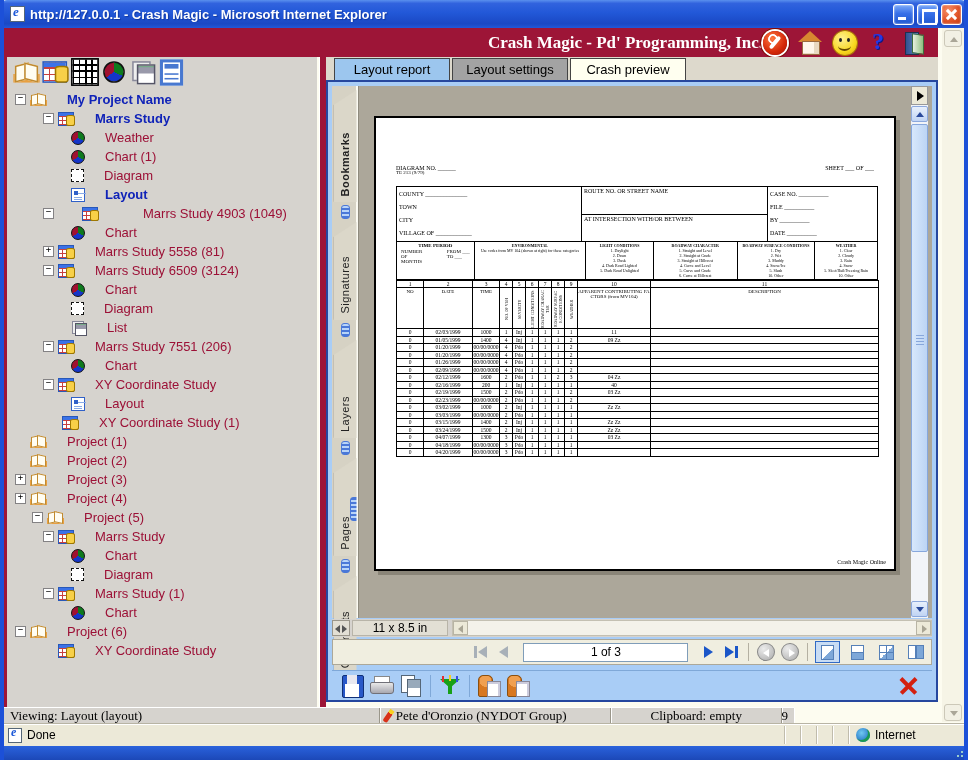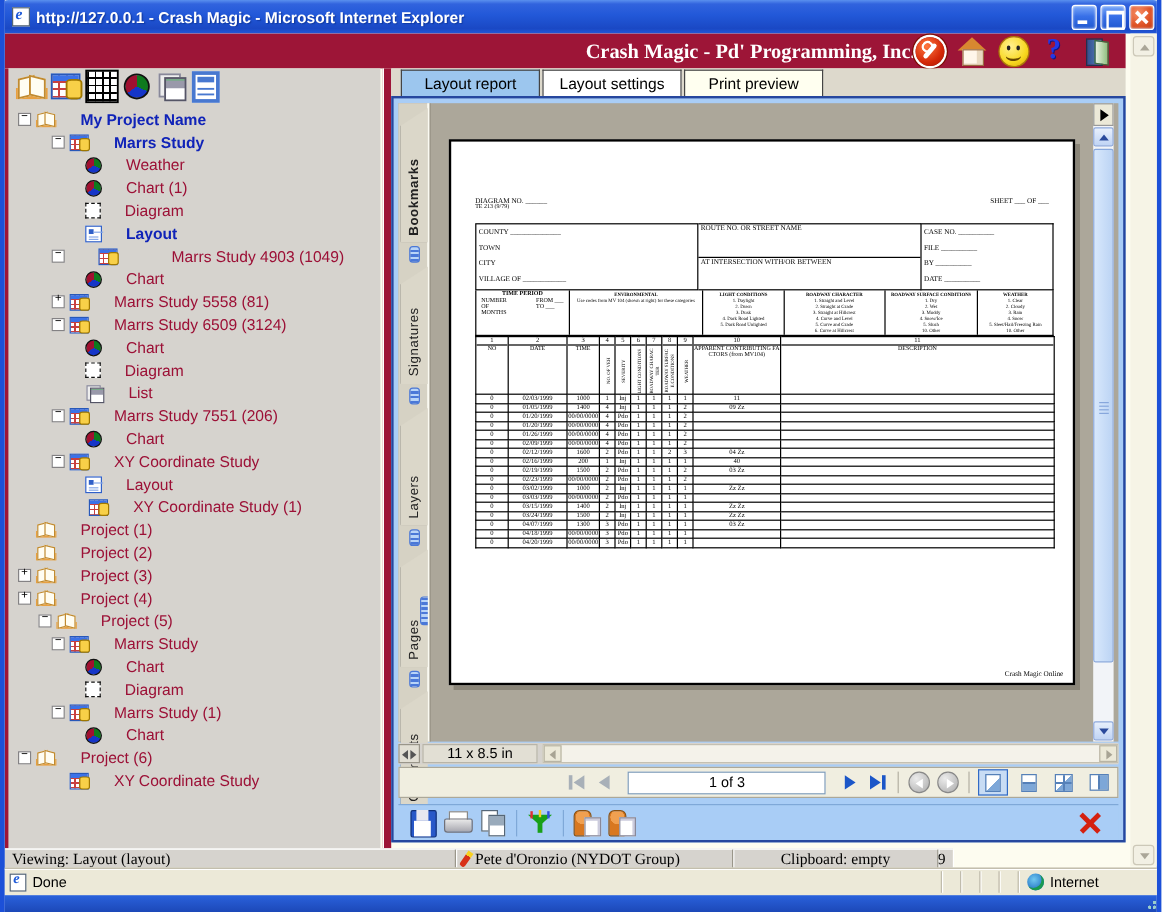--- a/index.html
+++ b/index.html
@@ -333,21 +333,21 @@
         </div>
         <div class="trow" style="padding-left: 36px;">
           <span class="t-box minus"></span>
           <span class="ti ic-study"></span>
           <span class="t-label red">XY Coordinate Study</span>
         </div>
         <div class="trow" style="padding-left: 64px;">
           <span class="ti ic-layout"></span>
           <span class="t-label red">Layout</span>
         </div>
-        <div class="trow" style="padding-left: 52px;">
+        <div class="trow" style="padding-left: 40px;">
           <span class="t-spacer"></span>
           <span class="ti ic-study"></span>
           <span class="t-label red">XY Coordinate Study (1)</span>
         </div>
         <div class="trow" style="padding-left: 8px;">
           <span class="t-spacer"></span>
           <span class="ti ic-book"></span>
           <span class="t-label red">Project (1)</span>
         </div>
         <div class="trow" style="padding-left: 8px;">
@@ -402,22 +402,22 @@
           <span class="ti ic-study"></span>
           <span class="t-label red">XY Coordinate Study</span>
         </div>
       </div>
   </div>
 
   <div id="splitter"></div>
 
   <div id="tabrow">
       <div class="tab" style="background: rgb(156, 198, 238);">Layout report</div>
-      <div class="tab" style="background: #ffffff;">Layout settings</div>
-      <div class="tab active" style="background: rgb(255, 255, 240);">Print preview</div>
+      <div class="tab" style="background: #a3a3a3;">Layout settings</div>
+      <div class="tab active" style="background: rgb(255, 255, 240);">Crash preview</div>
     </div>
 
   <div id="panel">
     <div id="viewer">
       <div id="vtabs">
           <div class="vtab bold" style="height: 112px;">
             <span class="vt-label">Bookmarks</span>
           </div>
           <div class="vgrip"></div>
           <div class="vtab" style="height: 98px;">

